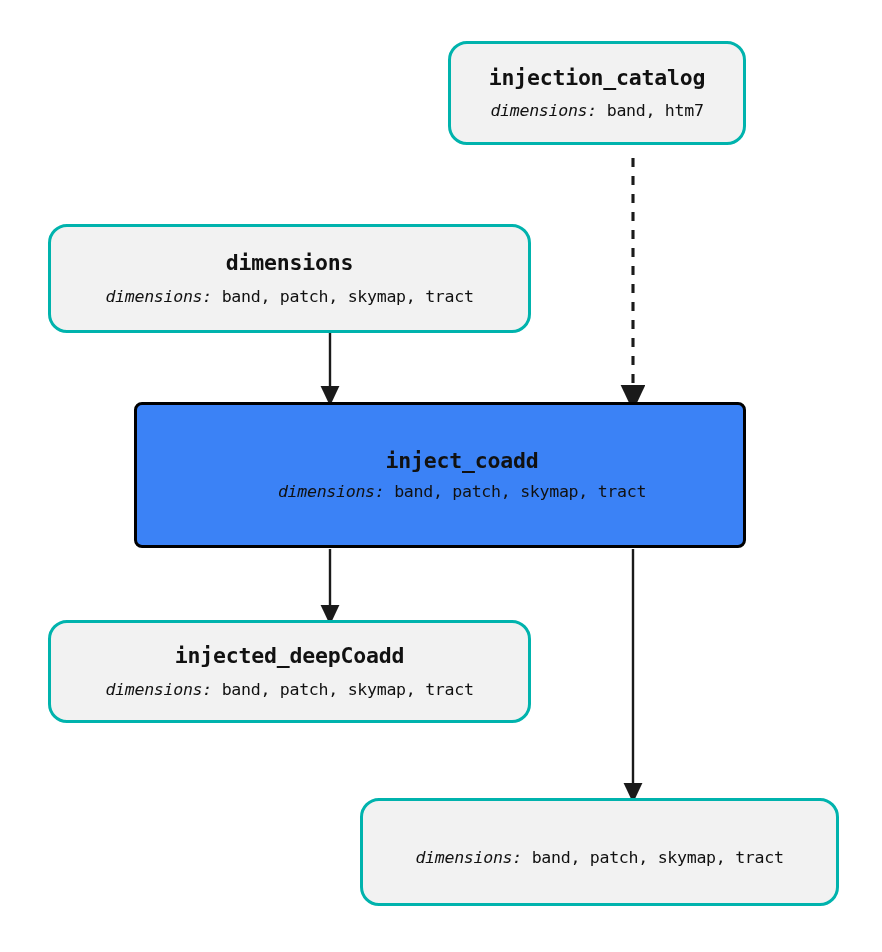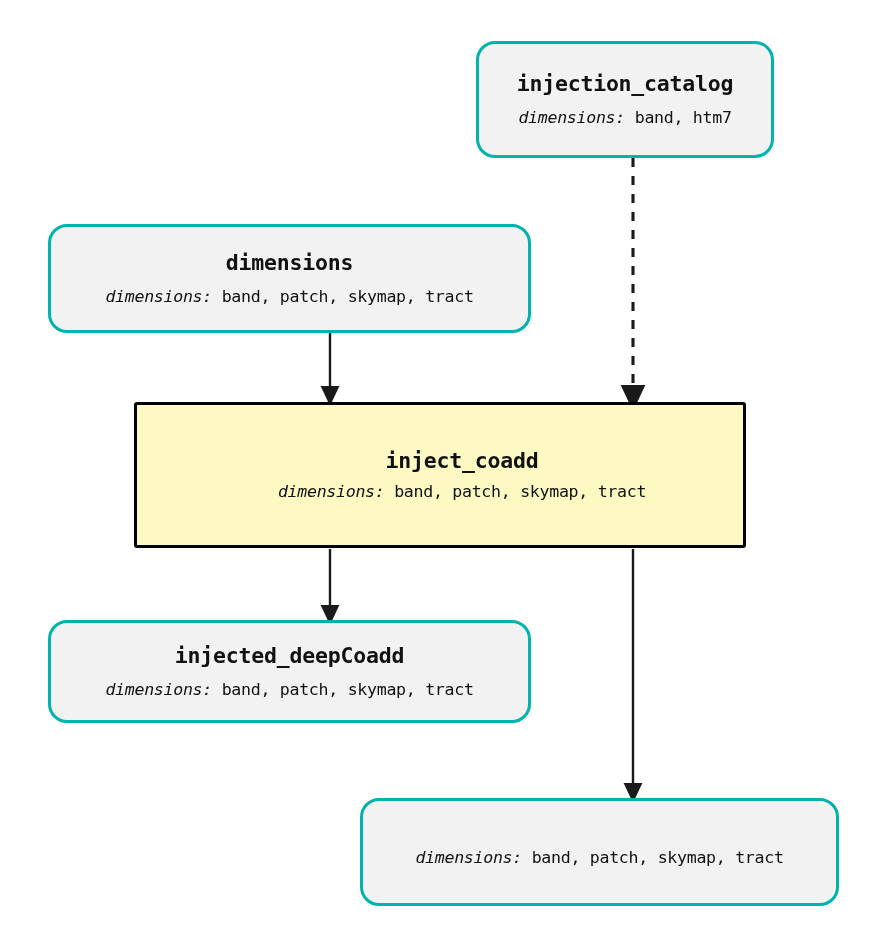--- a/index.html
+++ b/index.html
@@ -35,23 +35,23 @@
     text-align: center;
   }
 
   .node.dataset {
     background: #f2f2f2;
     border: 3.2px solid #00b3ad;
     border-radius: 19px;
   }
 
   .node.task {
-    background: #fef9c3;
+    background: #3b82f6;
     border: 3.4px solid #000000;
-    border-radius: 3px;
+    border-radius: 8px;
     padding-left: 44px;
   }
 
   .node-title {
     font-family: "DejaVu Sans Mono", "Liberation Mono", monospace;
     font-weight: bold;
     font-size: 21.5px;
     color: #111111;
     letter-spacing: -0.2px;
     white-space: nowrap;
@@ -88,21 +88,21 @@
 
   .dims-label {
     font-style: italic;
   }
 
   .dims-values {
     font-style: normal;
   }
 
   
-  #node-injection_catalog       { left: 448px; top: 41px;  width: 298px; height: 117px; margin-left: 28px; }
+  #node-injection_catalog       { left: 448px; top: 41px;  width: 298px; height: 104px; }
   #node-deepCoadd               { left: 48px;  top: 224px; width: 483px; height: 109px; }
   #node-inject_coadd            { left: 134px; top: 402px; width: 612px; height: 146px; }
   #node-injected_deepCoadd      { left: 48px;  top: 620px; width: 483px; height: 103px; }
   #node-injected_deepCoadd_catalog { left: 360px; top: 798px; width: 479px; height: 108px; }
 </style>
 </head>
 <body>
 
 <div id="canvas">
 

